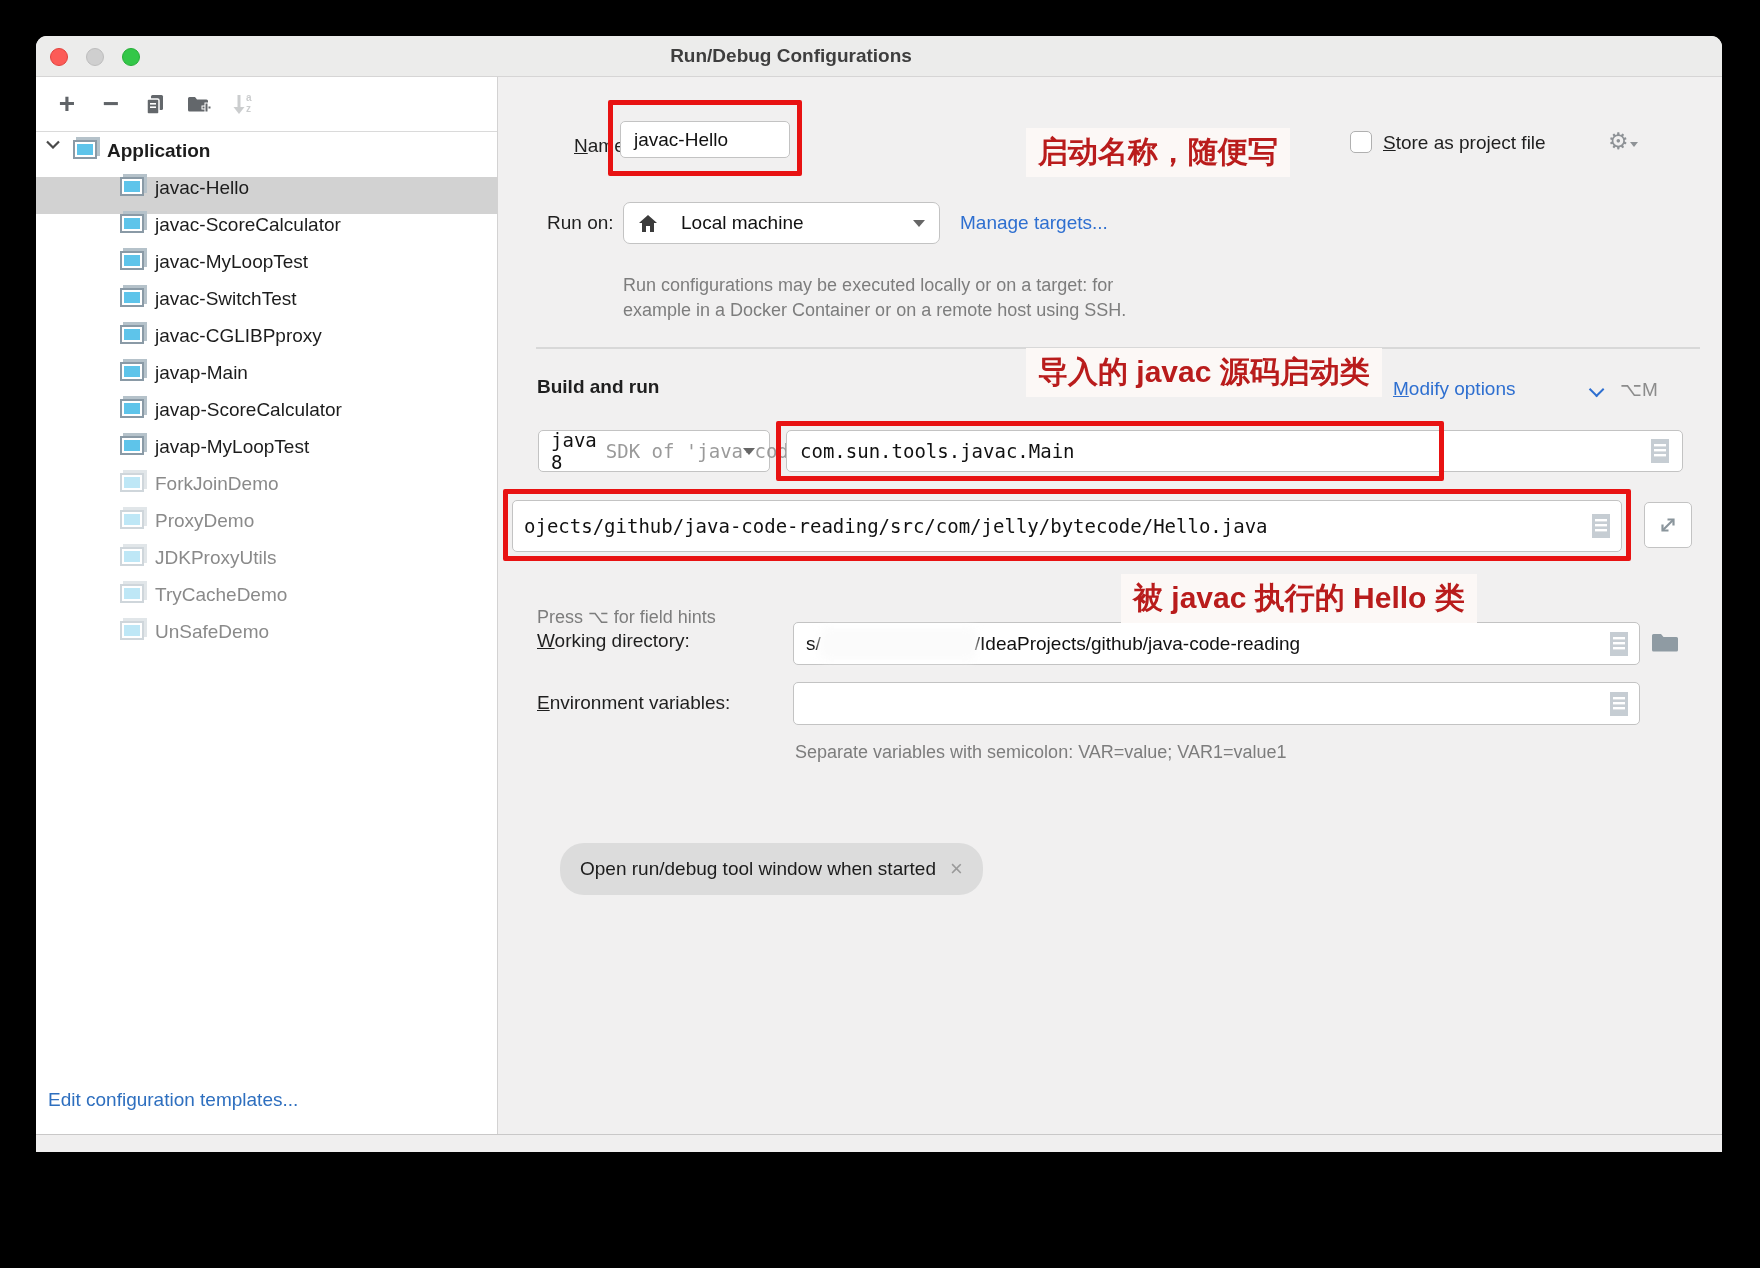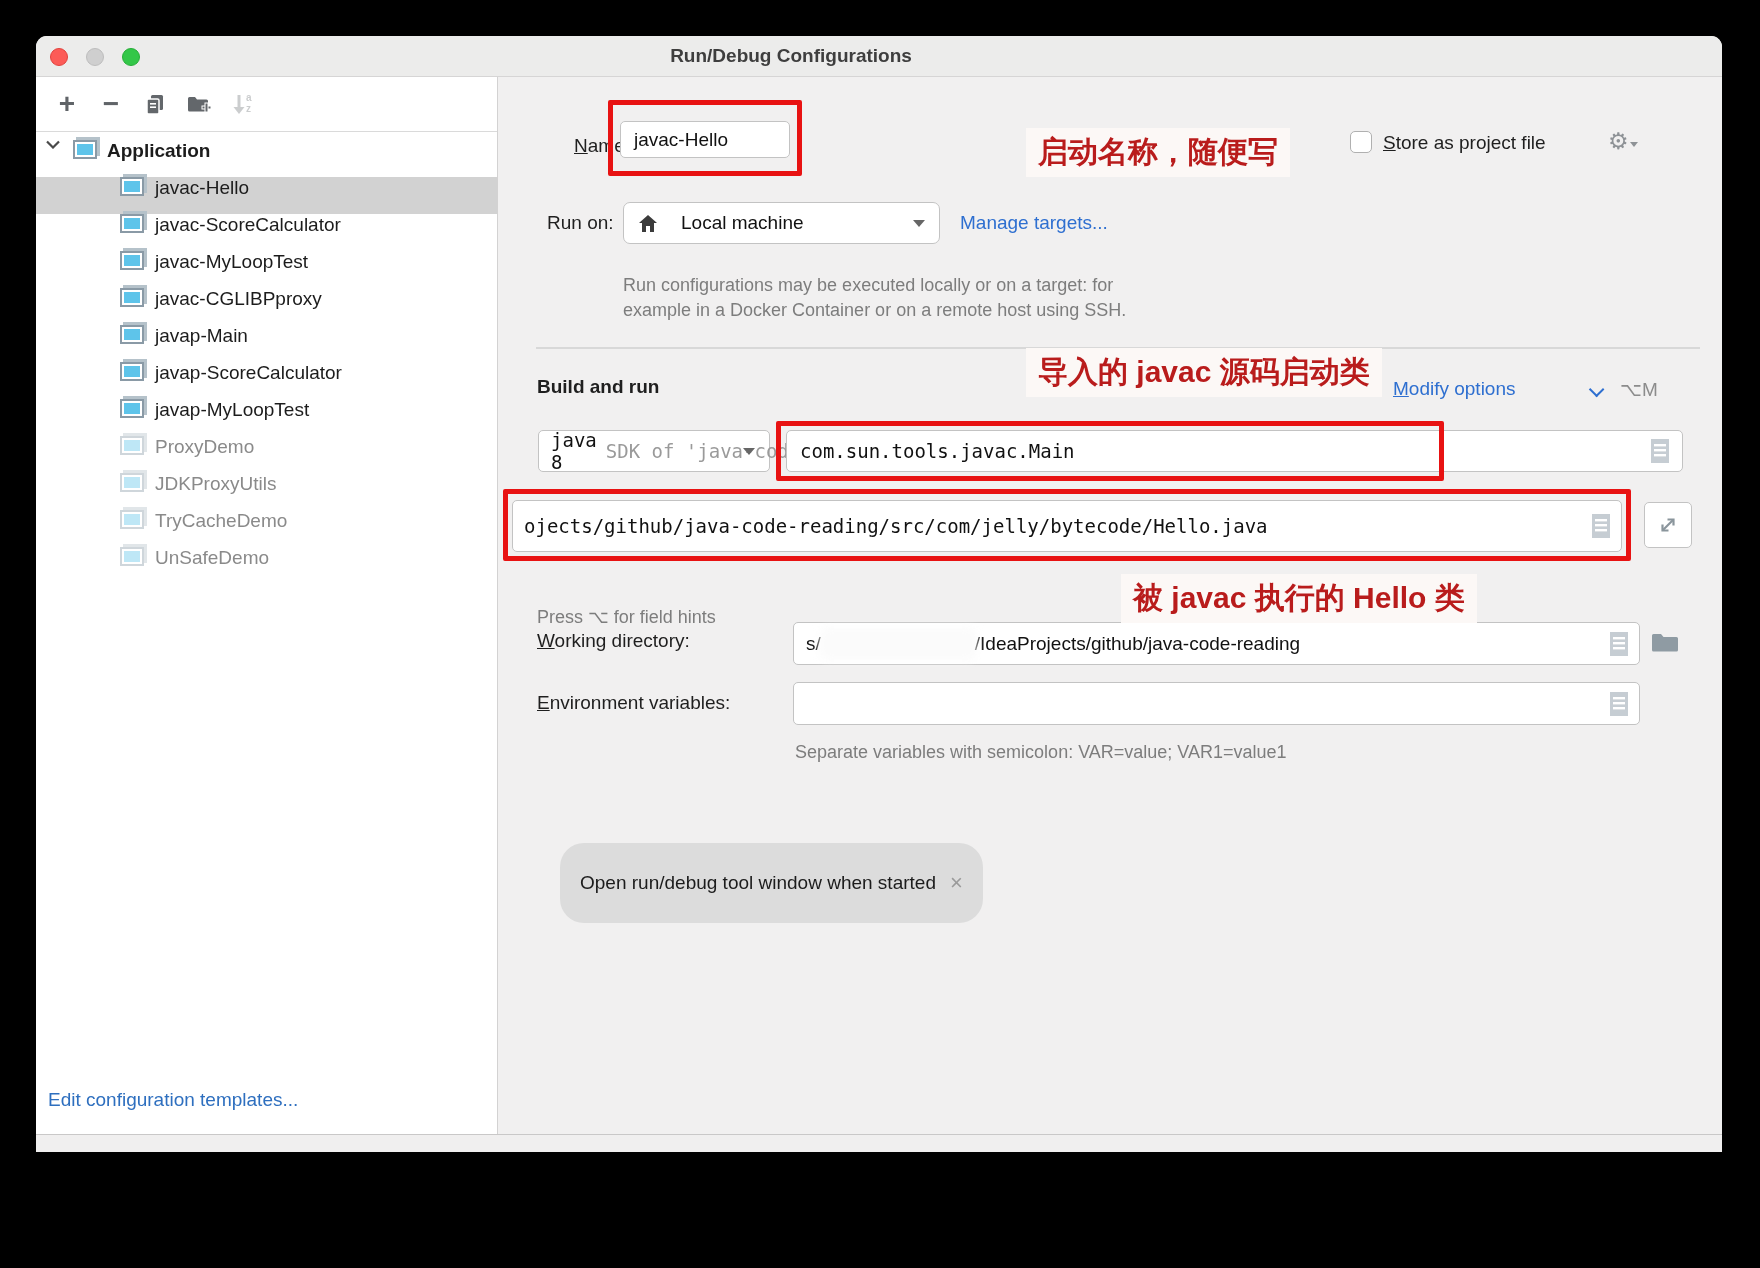--- a/index.html
+++ b/index.html
@@ -37,21 +37,21 @@
   .field{position:absolute;background:#fff;border:1px solid #c3c3c3;border-radius:5px;box-sizing:border-box;display:flex;align-items:center;font-size:19px;color:#111;}
   .mono{font-family:"DejaVu Sans Mono",monospace;}
   .redbox{position:absolute;border:5px solid #e81212;border-radius:2px;box-sizing:border-box;pointer-events:none;z-index:4;}
   .annot{position:absolute;z-index:5;font-size:30px;font-weight:bold;color:#b91c1c;background:#fcf8f6;padding:4px 12px;white-space:nowrap;font-family:"Liberation Sans",sans-serif;}
   .link{color:#2e6fd0;cursor:pointer;}
   .help-text{position:absolute;font-size:18px;color:#7d7d7d;}
   .caret-down{width:0;height:0;border-left:6px solid transparent;border-right:6px solid transparent;border-top:7px solid #666;}
   .combo-caret{position:absolute;right:14px;top:50%;margin-top:-3px;}
   .divider{position:absolute;left:500px;top:311px;width:1164px;height:2px;background:#d8d8d8;}
   .docicon{flex:none;}
-  .chip{position:absolute;left:524px;top:807px;height:48px;background:#dcdcdc;border-radius:24px;display:flex;align-items:center;padding:16px 20px;font-size:19px;color:#1c1c1c;gap:14px;}
+  .chip{position:absolute;left:524px;top:807px;height:48px;background:#dcdcdc;border-radius:24px;display:flex;align-items:center;padding:2px 20px;font-size:19px;color:#1c1c1c;gap:14px;}
   .chip .x{color:#9a9a9a;font-size:22px;}
   
   .footer{position:absolute;left:0;bottom:0;width:100%;height:77px;background:#f0efef;border-top:1px solid #c9c8c8;}
   .helpbtn{position:absolute;left:26px;top:19px;width:38px;height:38px;border-radius:50%;background:#fdfdfd;border:1px solid #bdbdbd;text-align:center;line-height:38px;font-size:20px;color:#4a4a4a;box-sizing:border-box;}
   .btn{position:absolute;top:18px;height:41px;border-radius:9px;font-size:19px;display:flex;align-items:center;justify-content:center;box-sizing:border-box;}
   .btn.plain{background:#fdfdfd;border:1px solid #c4c4c4;color:#1d1d1d;}
   .btn-cancel{right:466px;width:128px;}
   .btn-apply{right:316px;width:128px;}
   .btn-ok{right:32px;width:128px;background:#3e71de;color:#000000;right:32px;}
   .btn-ok{right:32px;}
@@ -120,33 +120,41 @@
         <div class="trow child">
             <span class="cfgicon"></span>
             <span class="lbl">javac-ScoreCalculator</span>
           </div>
         <div class="trow child">
             <span class="cfgicon"></span>
             <span class="lbl">javac-MyLoopTest</span>
           </div>
         <div class="trow child">
             <span class="cfgicon"></span>
+            <span class="lbl">javac-SwitchTest</span>
+          </div>
+        <div class="trow child">
+            <span class="cfgicon"></span>
             <span class="lbl">javac-CGLIBPproxy</span>
           </div>
         <div class="trow child">
             <span class="cfgicon"></span>
             <span class="lbl">javap-Main</span>
           </div>
         <div class="trow child">
             <span class="cfgicon"></span>
             <span class="lbl">javap-ScoreCalculator</span>
           </div>
         <div class="trow child">
             <span class="cfgicon"></span>
             <span class="lbl">javap-MyLoopTest</span>
+          </div>
+        <div class="trow child faded">
+            <span class="cfgicon"></span>
+            <span class="lbl">ForkJoinDemo</span>
           </div>
         <div class="trow child faded">
             <span class="cfgicon"></span>
             <span class="lbl">ProxyDemo</span>
           </div>
         <div class="trow child faded">
             <span class="cfgicon"></span>
             <span class="lbl">JDKProxyUtils</span>
           </div>
         <div class="trow child faded">

